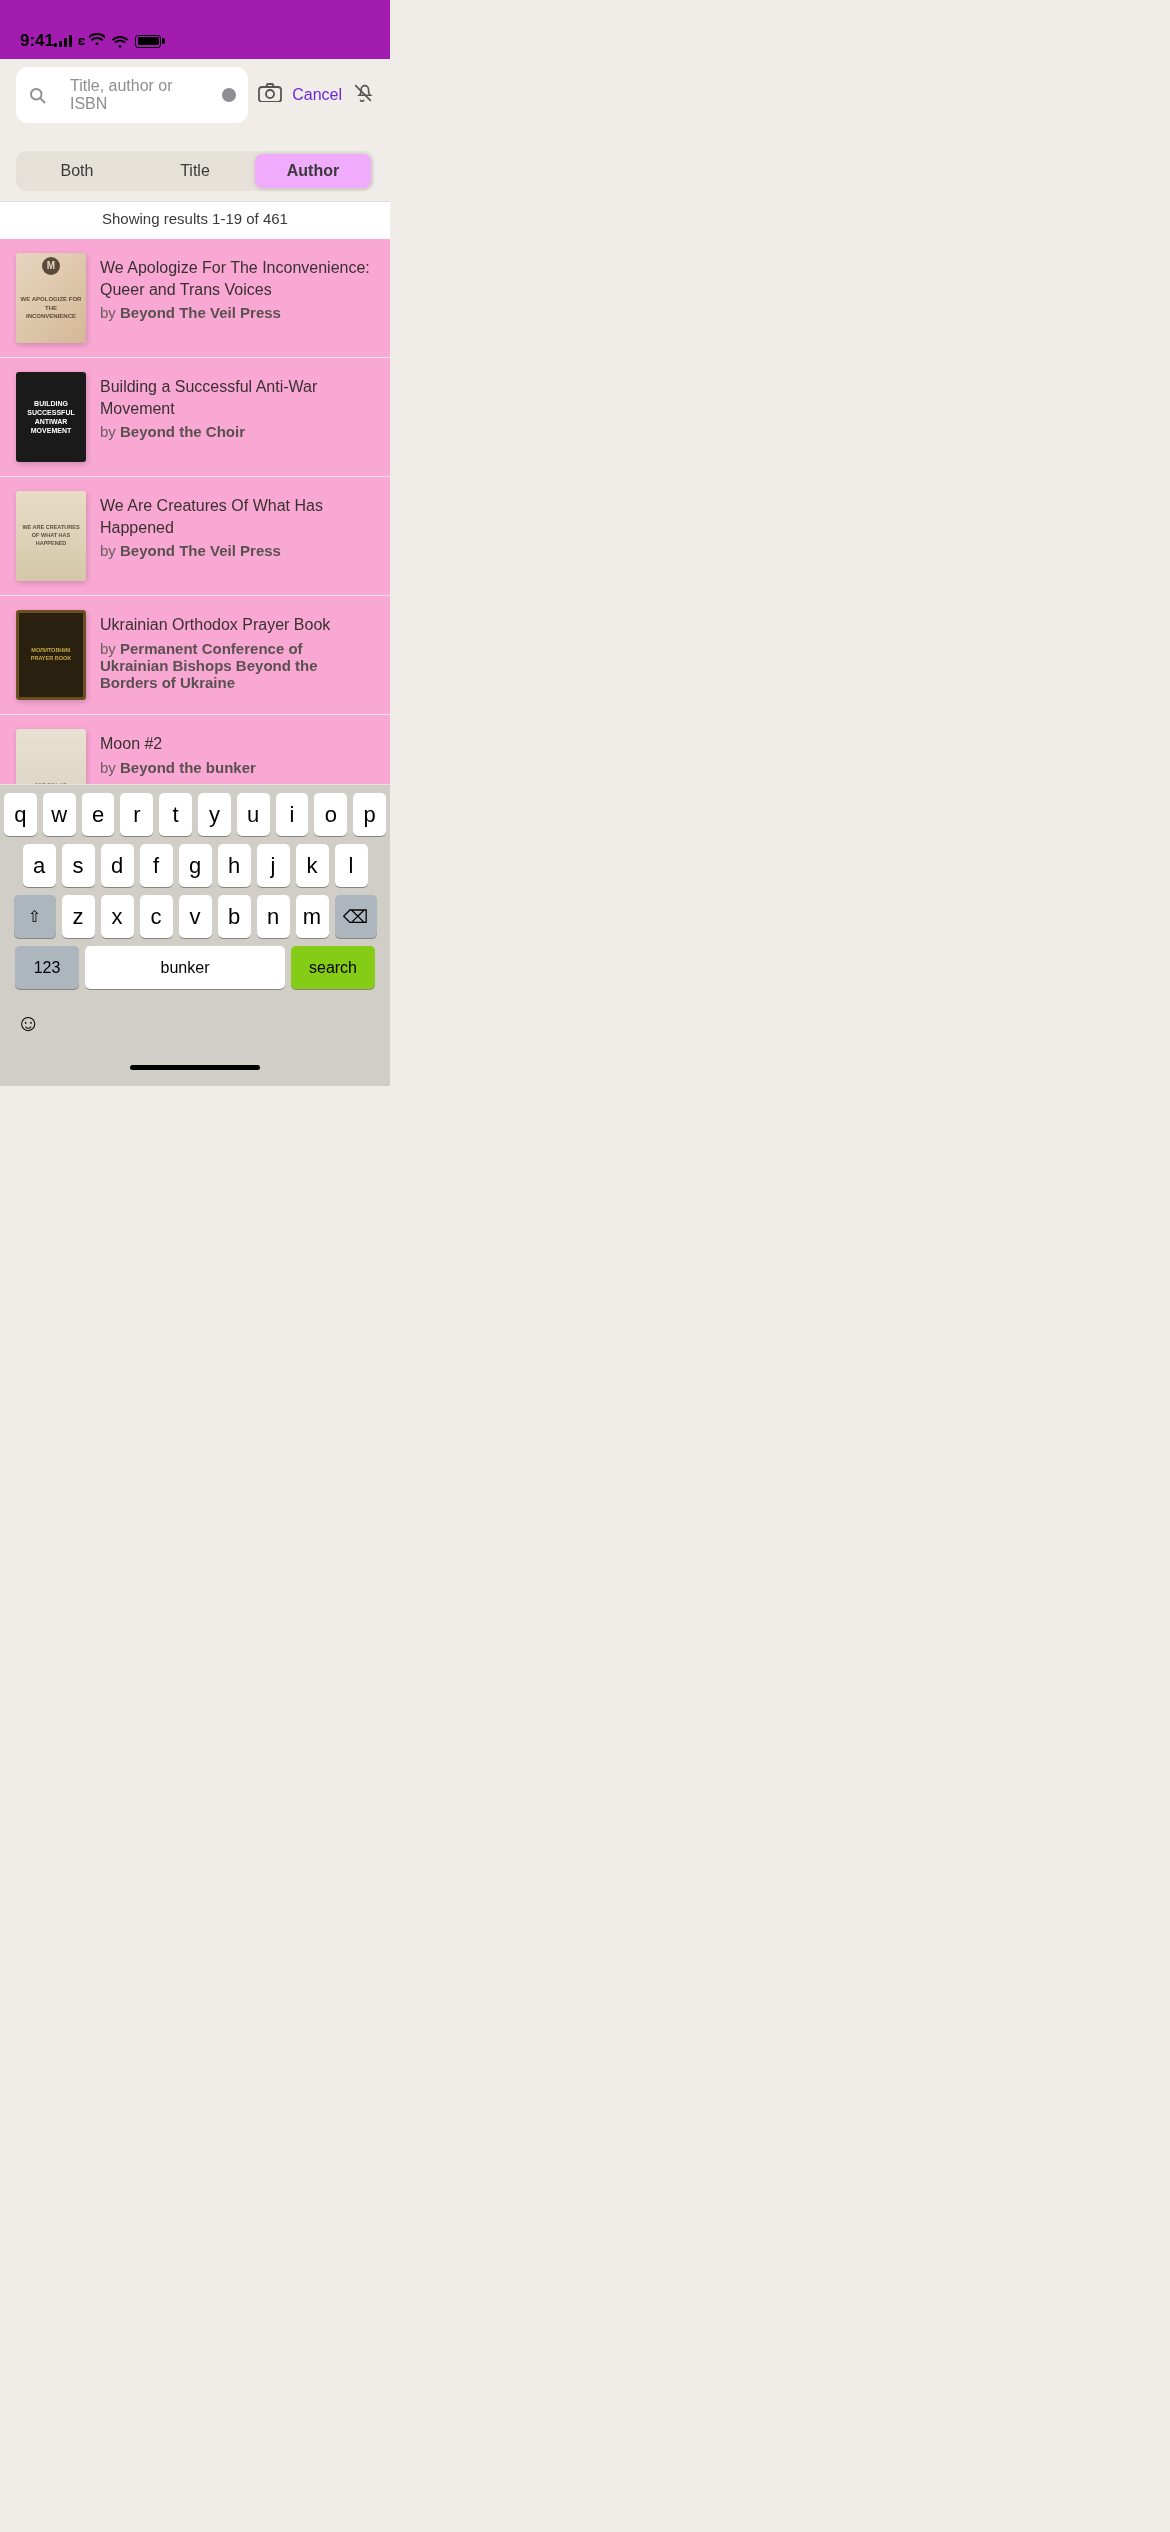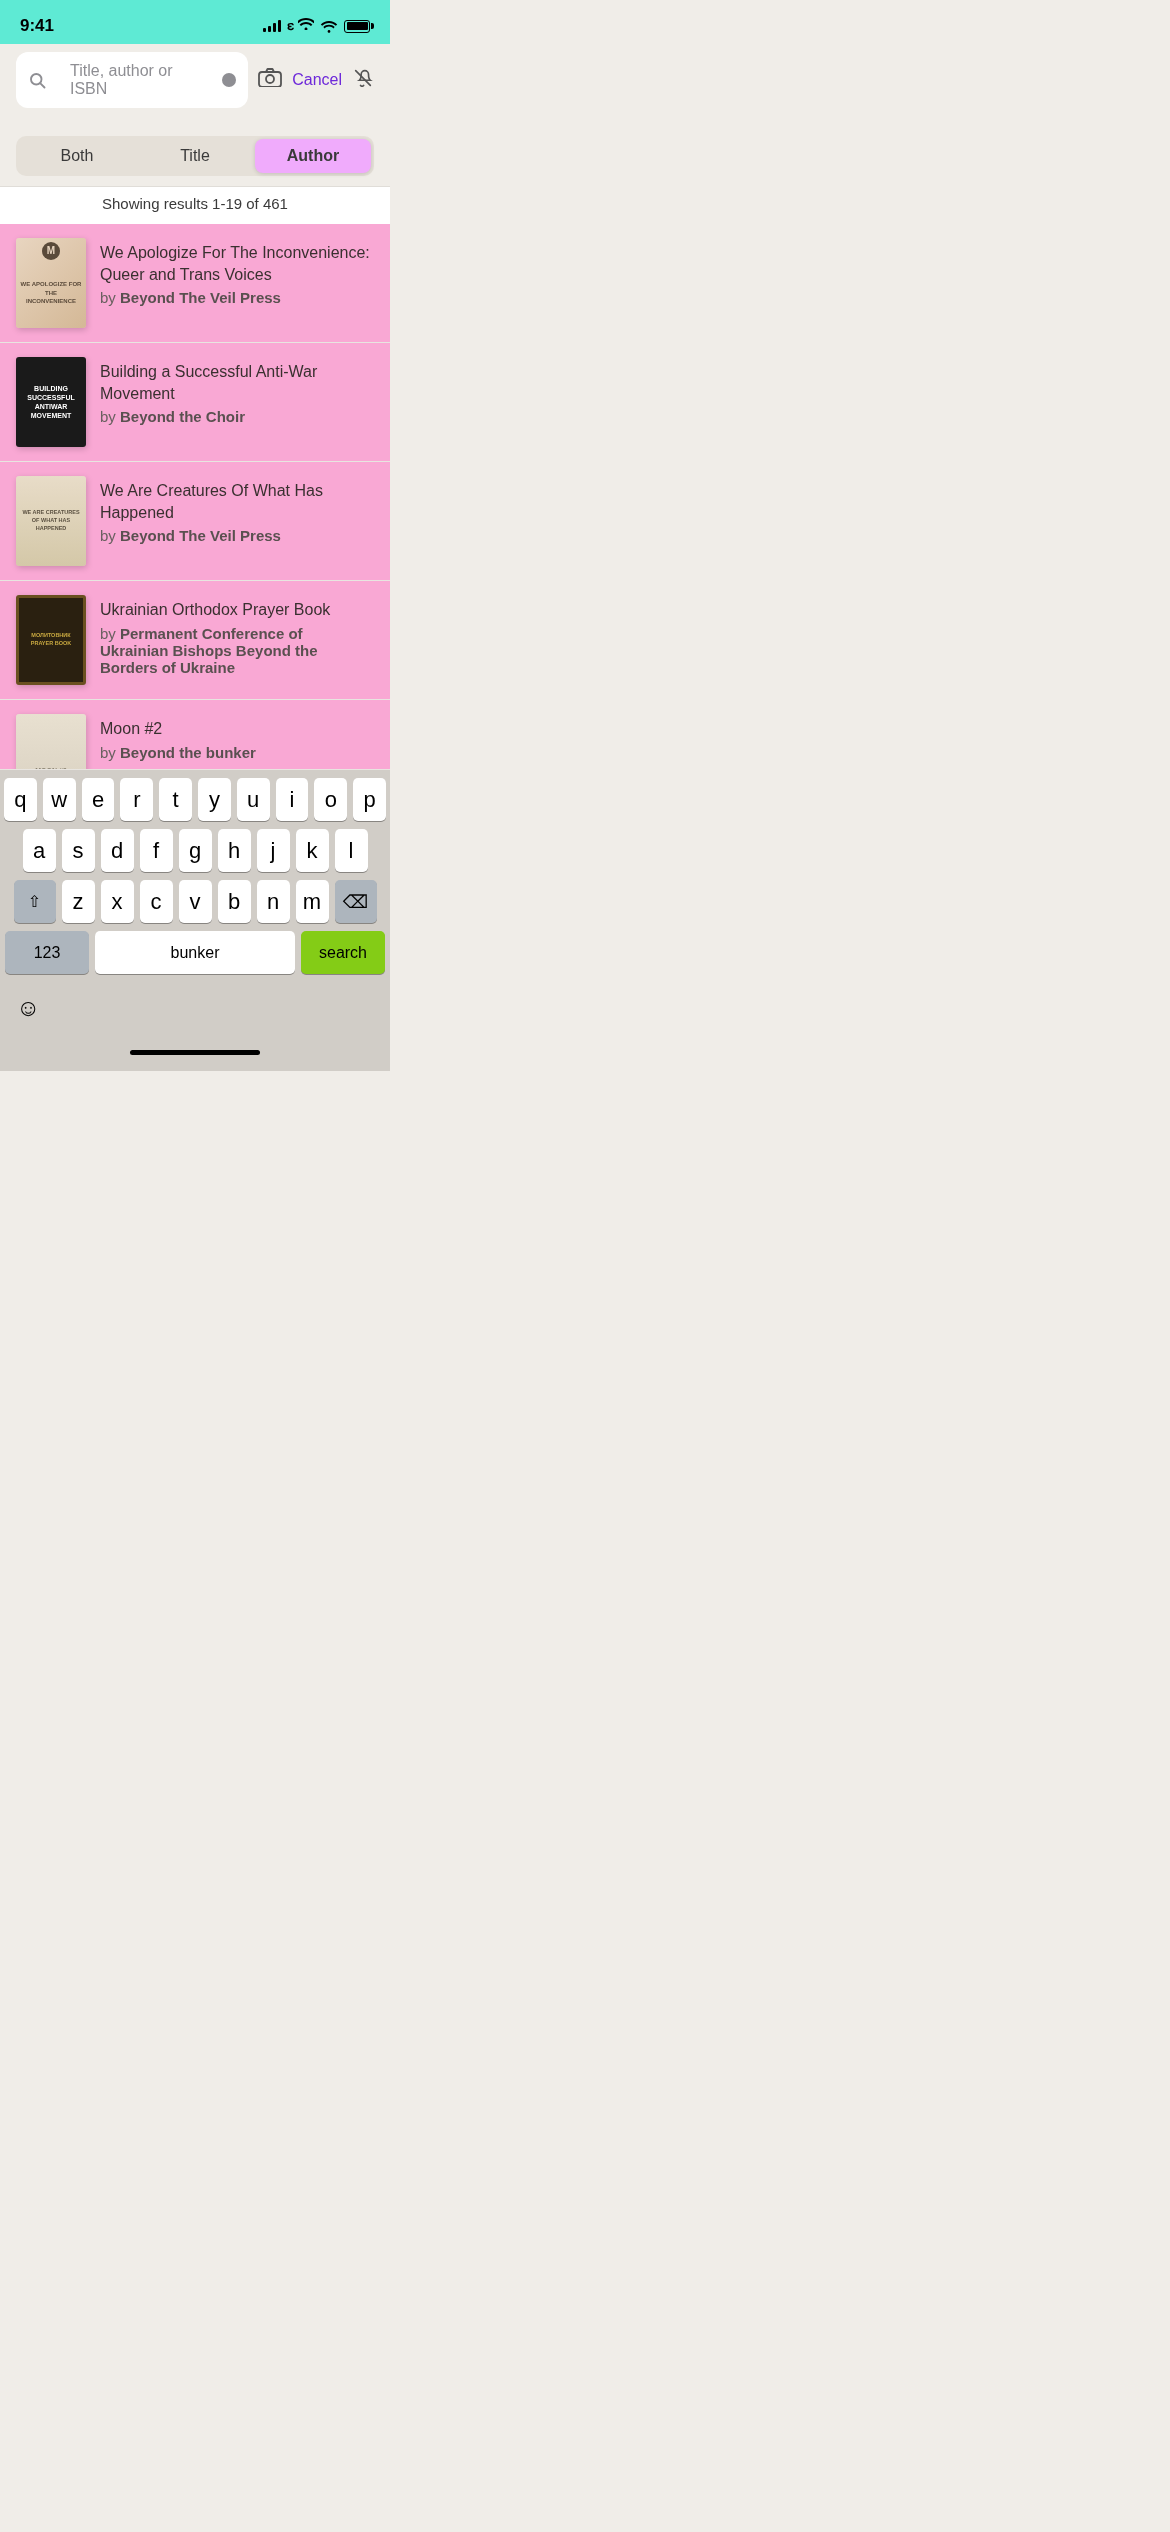--- a/index.html
+++ b/index.html
@@ -9,24 +9,24 @@
       width: 390px;
       min-height: 844px;
       background: #f0ede8;
       font-family: -apple-system, 'Helvetica Neue', Arial, sans-serif;
       overflow-x: hidden;
     }
 
     
     .status-bar {
       display: flex;
-      justify-content: space-between;
-      align-items: center;
-      padding: 16px 20px 8px;
-      background: #5eead4;
+      justify-content: flex-start;
+      align-items: center;
+      padding: 31px 20px 8px;
+      background: #a21caf;
     }
     .status-time {
       font-size: 17px;
       font-weight: 600;
       color: #000;
     }
     .status-icons {
       display: flex;
       align-items: center;
       gap: 6px;
@@ -342,21 +342,21 @@
       font-size: 16px;
       color: #000;
     }
     .key.delete-key {
       background: #adb5bd;
       width: 42px;
       font-size: 18px;
     }
     .key.num-key {
       background: #adb5bd;
-      width: 84px;
+      width: 64px;
       font-size: 16px;
     }
     .key.space-key {
       background: #fff;
       width: 200px;
       font-size: 16px;
     }
     .key.search-key {
       background: #84cc16;
       width: 84px;

